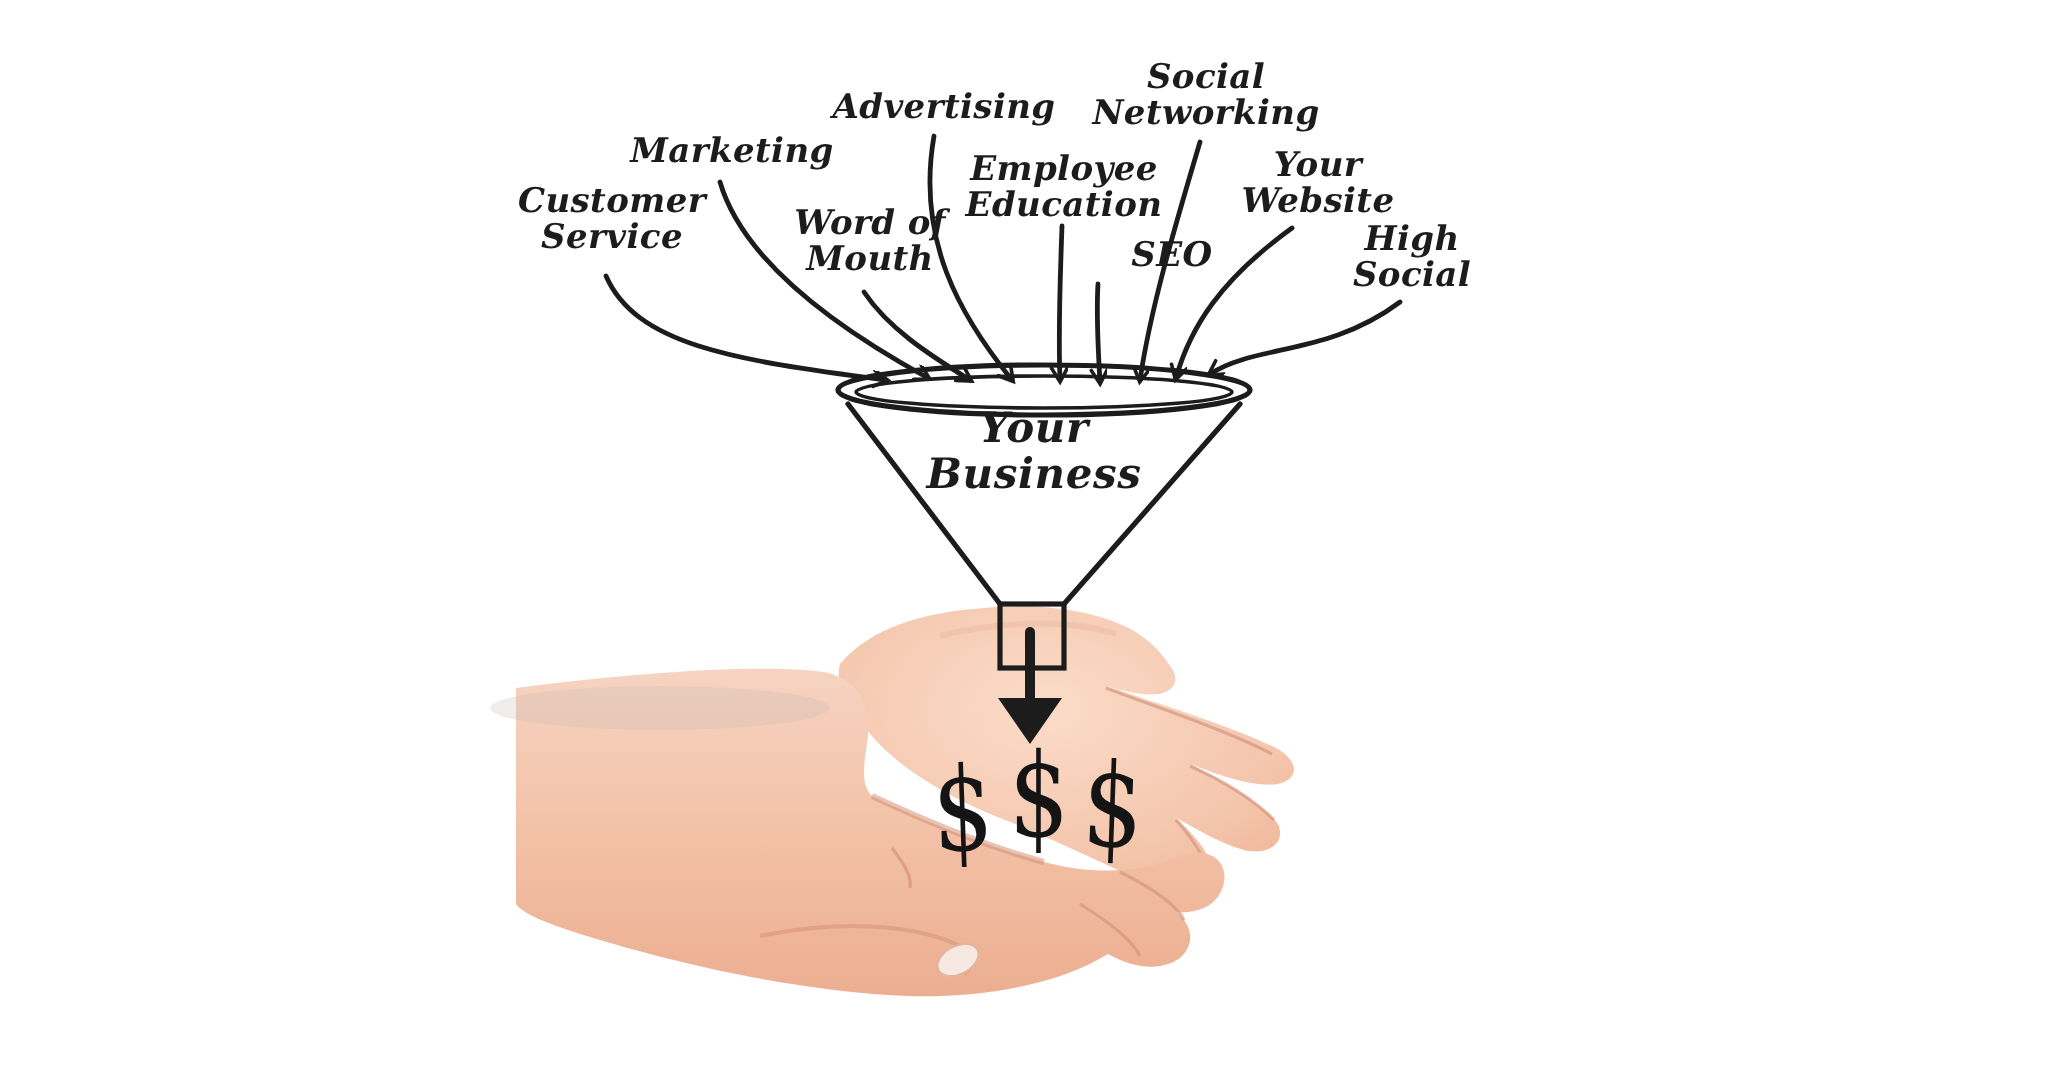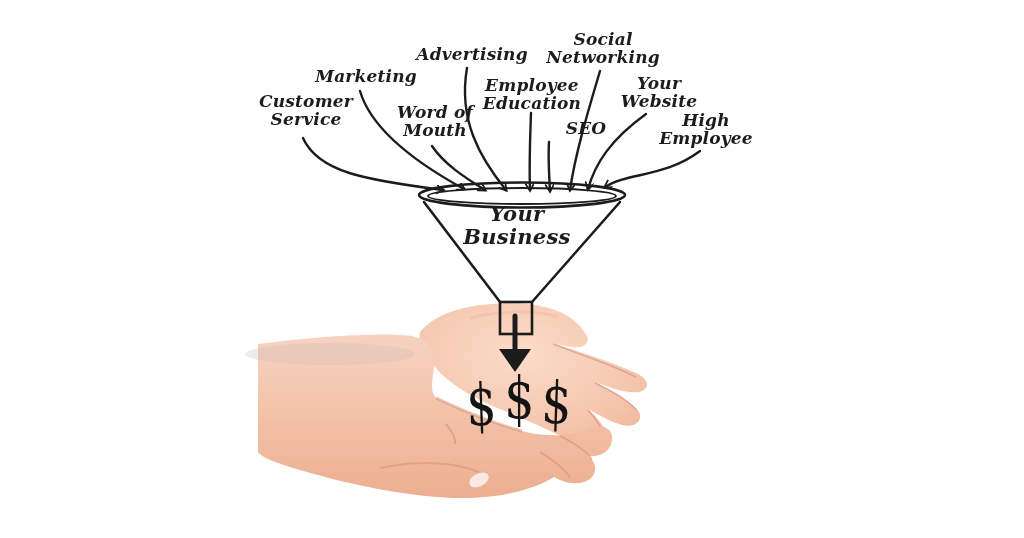--- a/index.html
+++ b/index.html
@@ -161,21 +161,21 @@
 Mouth</div>
   <div class="src-label" style="left:472px;top:45px;text-align:right;">Advertising</div>
   <div class="src-label" style="left:532px;top:76px;">Employee
 Education</div>
   <div class="src-label" style="left:553px;top:119px;margin-left:33px;">SEO</div>
   <div class="src-label" style="left:603px;top:30px;">Social
 Networking</div>
   <div class="src-label" style="left:659px;top:74px;">Your
 Website</div>
   <div class="src-label" style="left:706px;top:111px;">High
-Employee</div>
+Social</div>
 
   <div class="funnel-label" style="left:517px;top:202px;">Your
 Business</div>
 
   <span class="dollar d1">$</span>
   <span class="dollar d2">$</span>
   <span class="dollar d3">$</span>
 
 </div>
 

